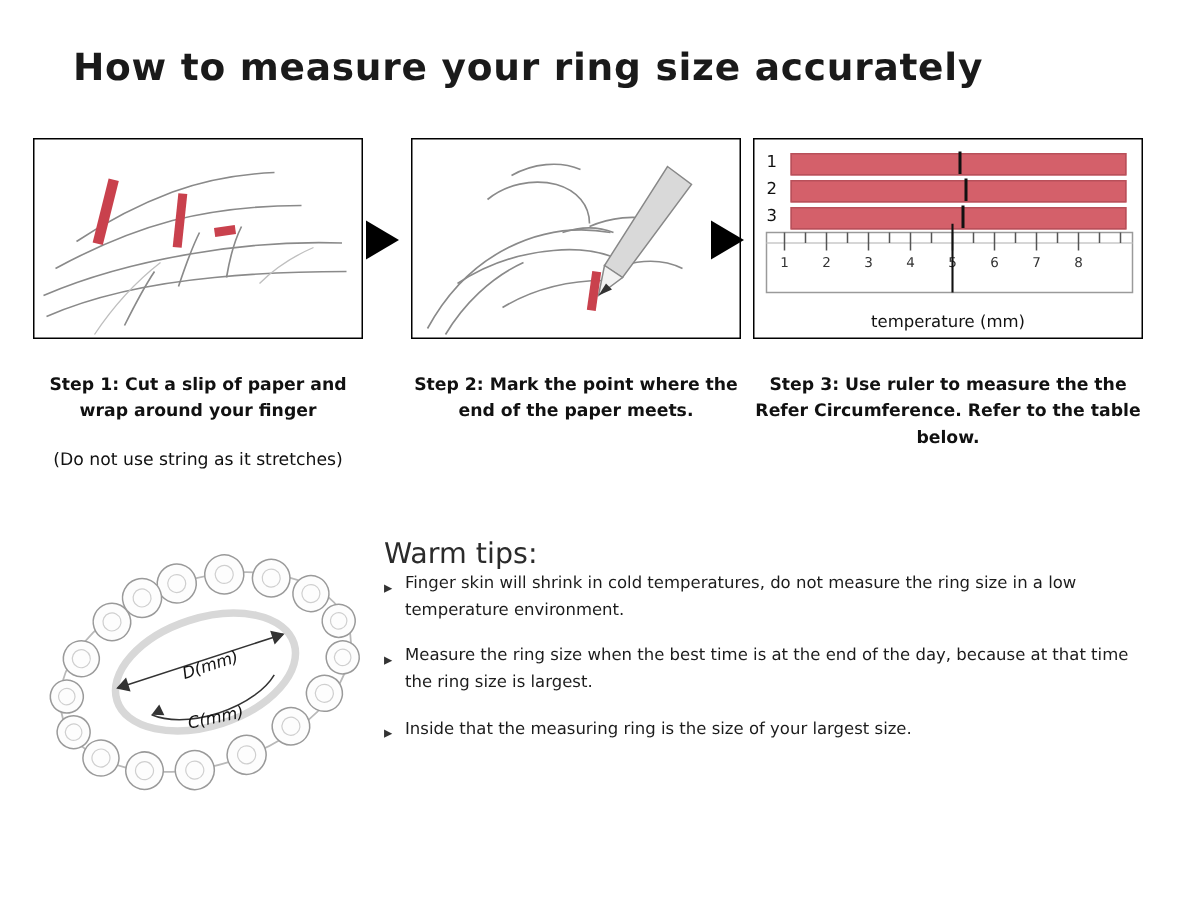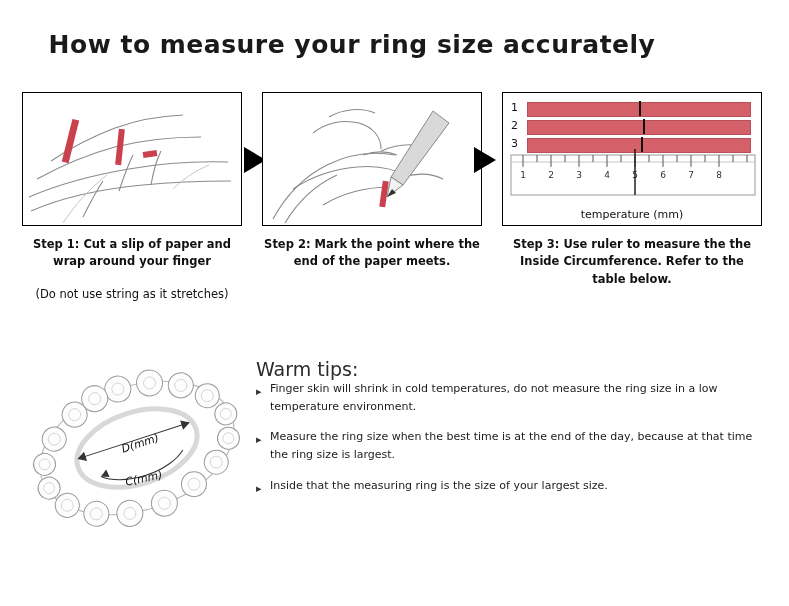--- a/index.html
+++ b/index.html
@@ -43,34 +43,34 @@
     left: 22px;
     width: 745px;
     height: 245px;
   }
   .step {
     position: absolute;
     top: 0;
     width: 220px;
   }
   .step-1 { left: 0px; }
-  .step-2 { left: 240px; }
+  .step-2 { left: 252px; }
   .step-3 { left: 480px; width: 260px; }
 
   .panel {
     border: 1px solid #000;
     background: #fff;
     height: 132px;
     position: relative;
     overflow: hidden;
   }
   .panel-3 { height: 132px; }
 
   .step-caption {
-    margin-top: 10px;
+    margin-top: 22px;
     font-size: 11.5px;
     line-height: 1.5;
     text-align: center;
     font-weight: bold;
     color: #111;
   }
   .step-caption .lbl { font-weight: bold; }
   .step-caption .txt { font-weight: bold; }
 
   .note {
@@ -296,21 +296,21 @@
               <text x="214" y="29">8</text>
           </g>
           <line x1="130" y1="0" x2="130" y2="46" stroke="#111" stroke-width="1.4"></line>
         </svg>
 
         <div class="mm-label">temperature (mm)</div>
       </div>
 
       <div class="step-caption">
         <span class="lbl">Step 3:</span>
-        <span class="txt">Use ruler to measure the the <b>Inside Circumference</b>. Refer to the table below.</span>
+        <span class="txt">Use ruler to measure the the <b>Refer Circumference</b>. Refer to the table below.</span>
       </div>
     </div>
 
   </div>
 
   <div class="ring-wrap">
     <svg width="230" height="200" viewBox="0 0 230 200">
 
       <g transform="rotate(-18 115 100)">
         <ellipse cx="115" cy="100" rx="100" ry="62" fill="#ffffff" stroke="#b9b9b9" stroke-width="1.2"></ellipse>

